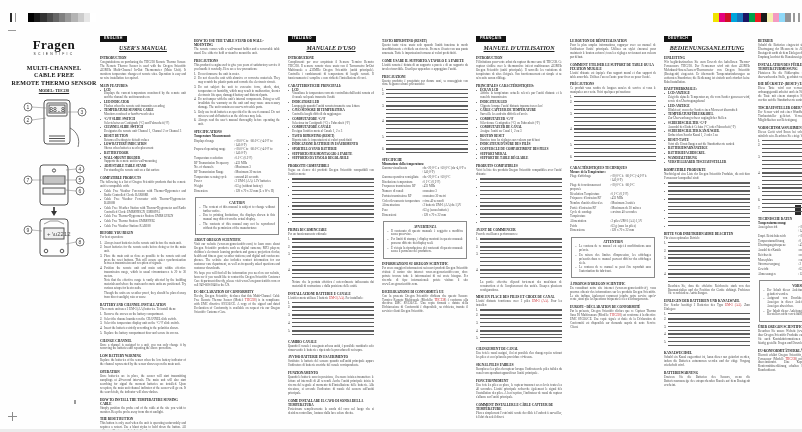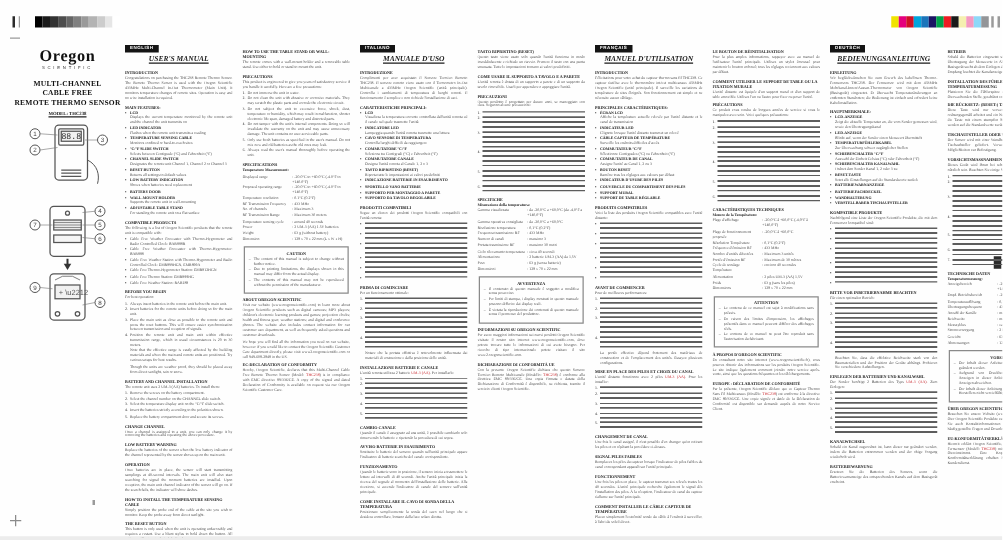--- a/index.html
+++ b/index.html
@@ -95,21 +95,21 @@
   <div class="mark" style="left:15px;top:13px;width:1px;height:9px;"></div>
   <div class="mark" style="left:8px;top:30px;width:8px;height:1px;"></div>
   <div class="mark" style="left:793px;top:13px;width:2px;height:9px;"></div>
   <div class="mark" style="left:798px;top:13px;width:2px;height:9px;"></div>
   <div class="mark dark" style="left:795px;top:205px;width:6px;height:10px;"></div>
   <div class="mark" style="left:74px;top:400px;width:1.5px;height:4px;"></div>
   <div class="cross" style="left:8px;top:412px;"></div>
   <div class="bottom-edge"></div>
 
   <div class="cover">
-    <div class="logo-main">Oregon</div>
+    <div class="logo-main">Fragen</div>
     <div class="logo-sub">SCIENTIFIC</div>
     <div class="cover-title">
       <div>MULTI-CHANNEL</div>
       <div>CABLE FREE</div>
       <div>REMOTE THERMO SENSOR</div>
     </div>
     <div class="cover-model">MODEL: THC238</div>
 
     <svg class="diag d1" width="76" height="50" viewBox="0 0 76 50">
       <g stroke="#555" fill="none" stroke-width="1">

